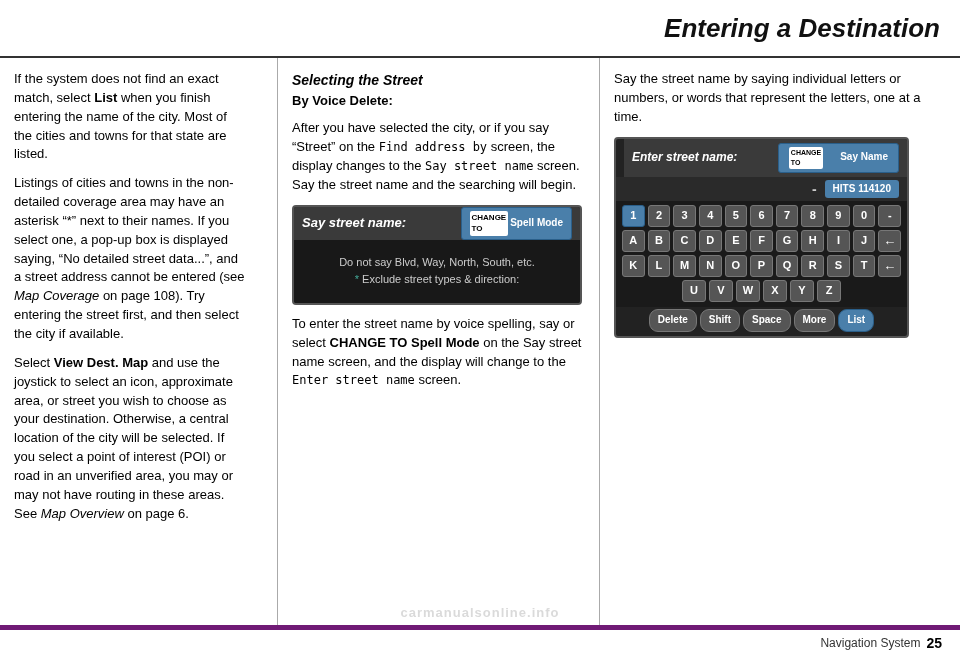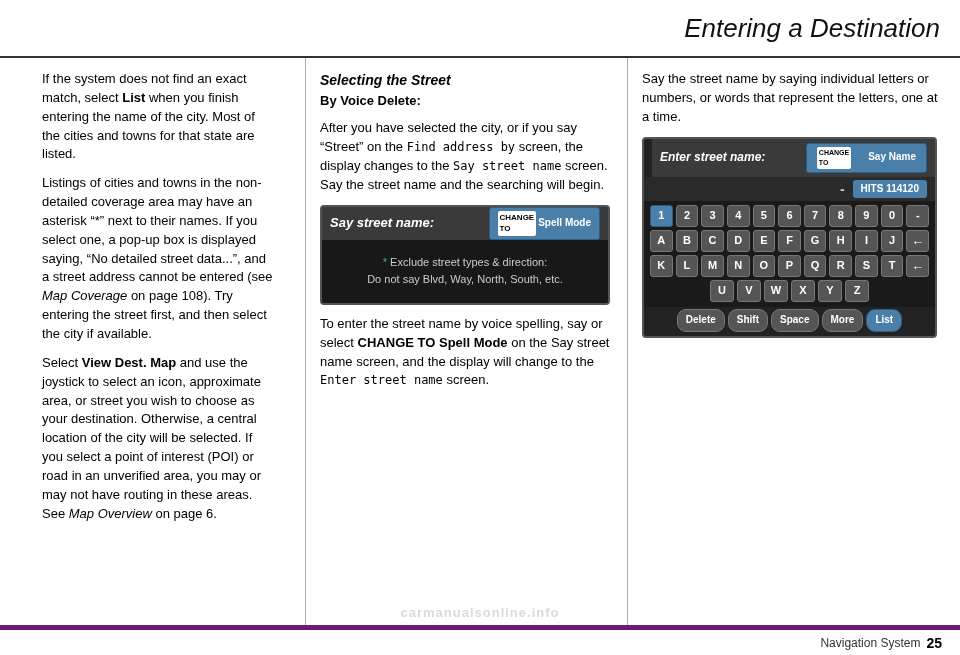--- a/index.html
+++ b/index.html
@@ -20,21 +20,21 @@
       top: 0; left: 0; right: 0;
       height: 58px;
       border-bottom: 2px solid #333;
       display: flex;
       align-items: center;
       justify-content: flex-end;
       padding-right: 20px;
     }
     .page-title {
       font-size: 26px;
-      font-weight: normal;
+      font-weight: bold;
       color: #111;
       font-style: italic;
     }
 
     
     .page-footer {
       position: absolute;
       bottom: 0; left: 0; right: 0;
       height: 30px;
       border-top: 5px solid #701a75;
@@ -62,21 +62,20 @@
       display: flex;
     }
 
     
     .left-col {
       width: 278px;
       border-right: 1px solid #aaa;
       padding: 12px 32px 12px 14px;
       font-size: 13px;
       line-height: 1.45;
-      margin-left: 28px;
     }
     .left-col p {
       margin-bottom: 10px;
     }
     .left-col .bold { font-weight: bold; }
     .left-col .italic { font-style: italic; }
 
     
     .mid-col {
       width: 322px;
@@ -324,22 +323,22 @@
 
     <div class="nav-screen">
       <div class="nav-screen-header">
         <span class="nav-screen-label">Say street name:</span>
         <div class="nav-screen-btn">
           <span class="nav-change-to">CHANGE<br>TO</span>
           <span>Spell Mode</span>
         </div>
       </div>
       <div class="nav-screen-body">
+        <div>Do not say Blvd, Way, North, South, etc.</div>
         <div><span class="hash">*</span> Exclude street types &amp; direction:</div>
-        <div>Do not say Blvd, Way, North, South, etc.</div>
       </div>
     </div>
 
     <p>
       To enter the street name by voice spelling, say or select <span class="inline-bold">CHANGE TO Spell Mode</span> on the Say street name screen, and the display will change to the <span class="inline-mono">Enter street name</span> screen.
     </p>
   </div>
 
   <div class="right-col">
     <p>Say the street name by saying individual letters or numbers, or words that represent the letters, one at a time.</p>

